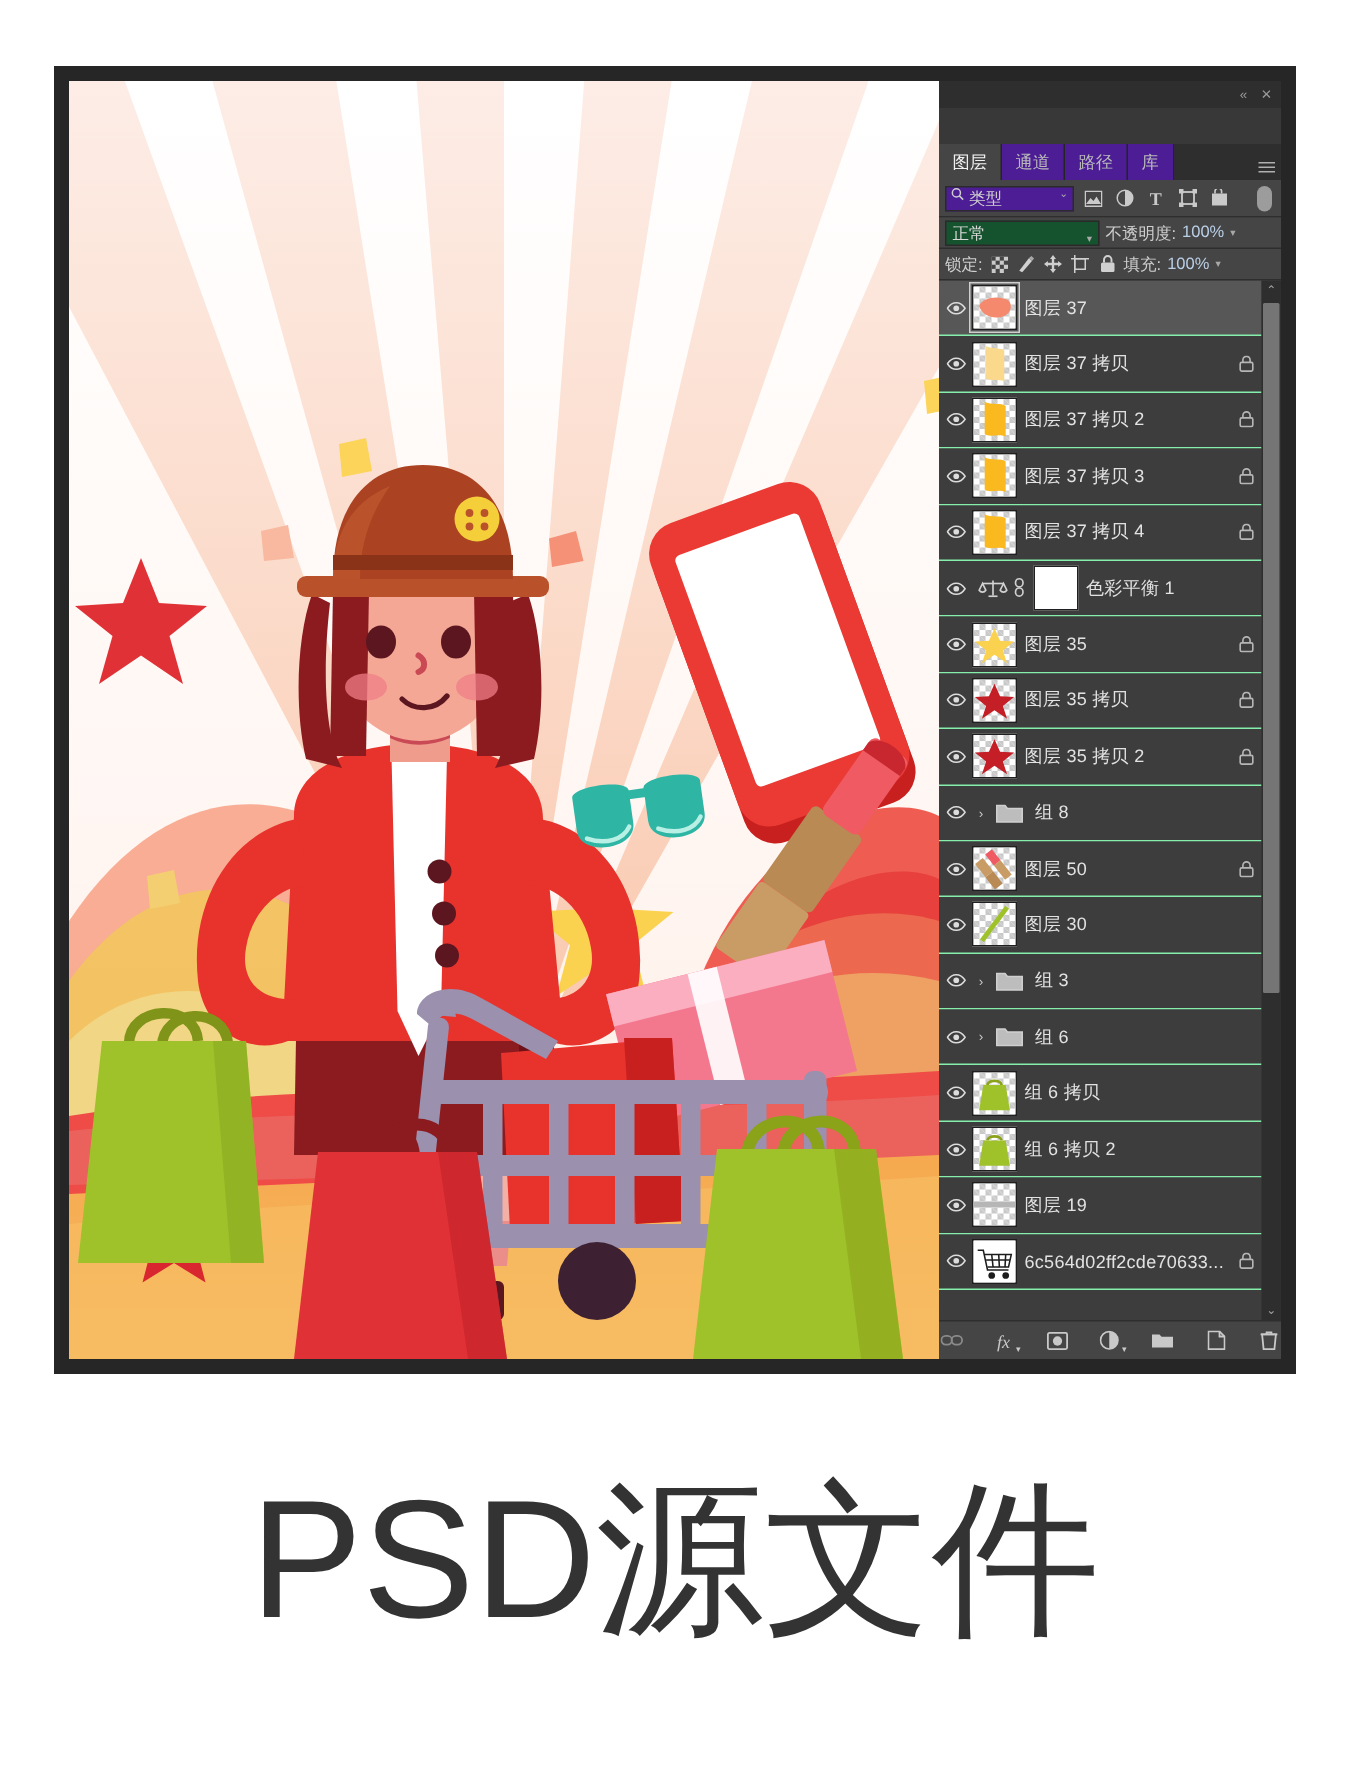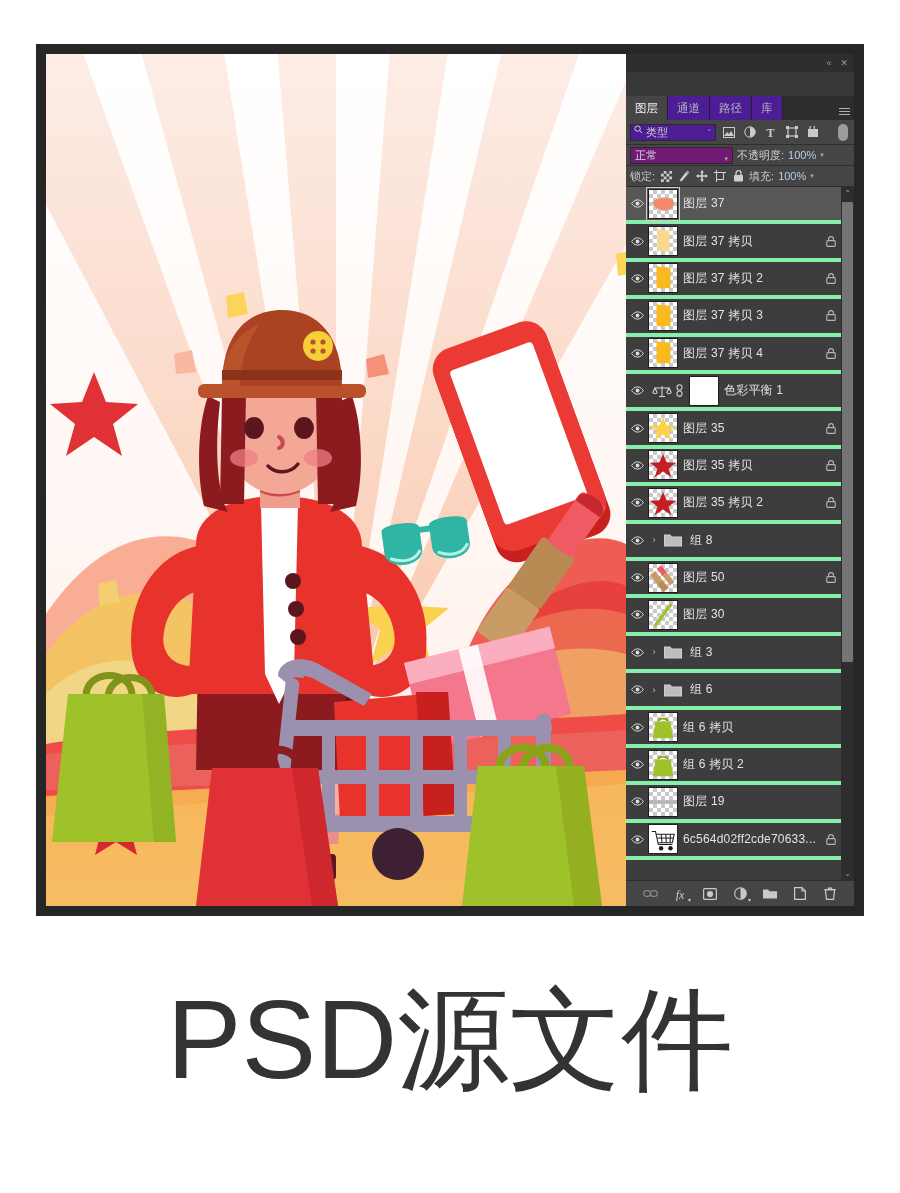--- a/index.html
+++ b/index.html
@@ -118,21 +118,21 @@
   .blend-row, .lock-row {
     height: 21px; flex:none;
     background: #454545;
     display: flex; align-items: center;
     padding: 0 4px; gap: 4px;
     border-bottom: 1px solid #2e2e2e;
     font-size: 11px;
   }
   .blend-select {
     width: 103px; height: 17px;
-    background:#701a75; border:1px solid #2a2a2a;
+    background:#14532d; border:1px solid #2a2a2a;
     display:flex; align-items:flex-end; padding:0 4px;
     color:#d8d8d8; cursor:pointer;
   }
   .blend-select .caret { margin-left:auto; font-size:7px; color:#a8a8a8; }
   .lbl { color:#cfcfcf; white-space:nowrap; }
   .num {
     color:#b9cfe6; font-size:11px; white-space:nowrap;
   }
   .mini-caret { font-size:7px; color:#a8a8a8; cursor:pointer; }
   .lock-icn {
@@ -148,21 +148,21 @@
     overflow: hidden;
     display:flex;
   }
   .layers {
     flex:1;
     display: flex; flex-direction: column;
   }
   .layer-row {
     height: 37.4px;
     display: flex; align-items: center;
-    border-bottom: 4px solid #86efac;
+    border-bottom: 1px solid #86efac;
     background: #3d3d3d;
     cursor: pointer;
     padding-right: 2px;
     justify-content: space-between;
   }
   .layer-row.selected { background: #575757; }
   .eye {
     width: 22px; flex:none;
     display:flex; align-items:center; justify-content:center;
     color:#dcdcdc; cursor:pointer;
@@ -226,21 +226,21 @@
     position:absolute; left:0; top:2px;
     width: 11px; height: 460px;
     background: #757575; border-radius:1px;
     cursor:pointer;
   }
 
   
   .panel-bottom {
     height: 26px; flex:none;
     background: #454545;
-    display:flex; align-items:center; justify-content:center;
+    display:flex; align-items:center; justify-content:space-between;
     gap: 14px;
     border-top: 1px solid #2e2e2e;
   }
   .pb-ic {
     width:16px; height:16px; display:flex; align-items:center; justify-content:center;
     color:#c9c9c9; cursor:pointer; position:relative;
   }
   .pb-ic.dim { color:#8a8a8a; }
   .pb-ic .dot-caret {
     position:absolute; right:-3px; bottom:-1px; font-size:6px; color:#c9c9c9;

